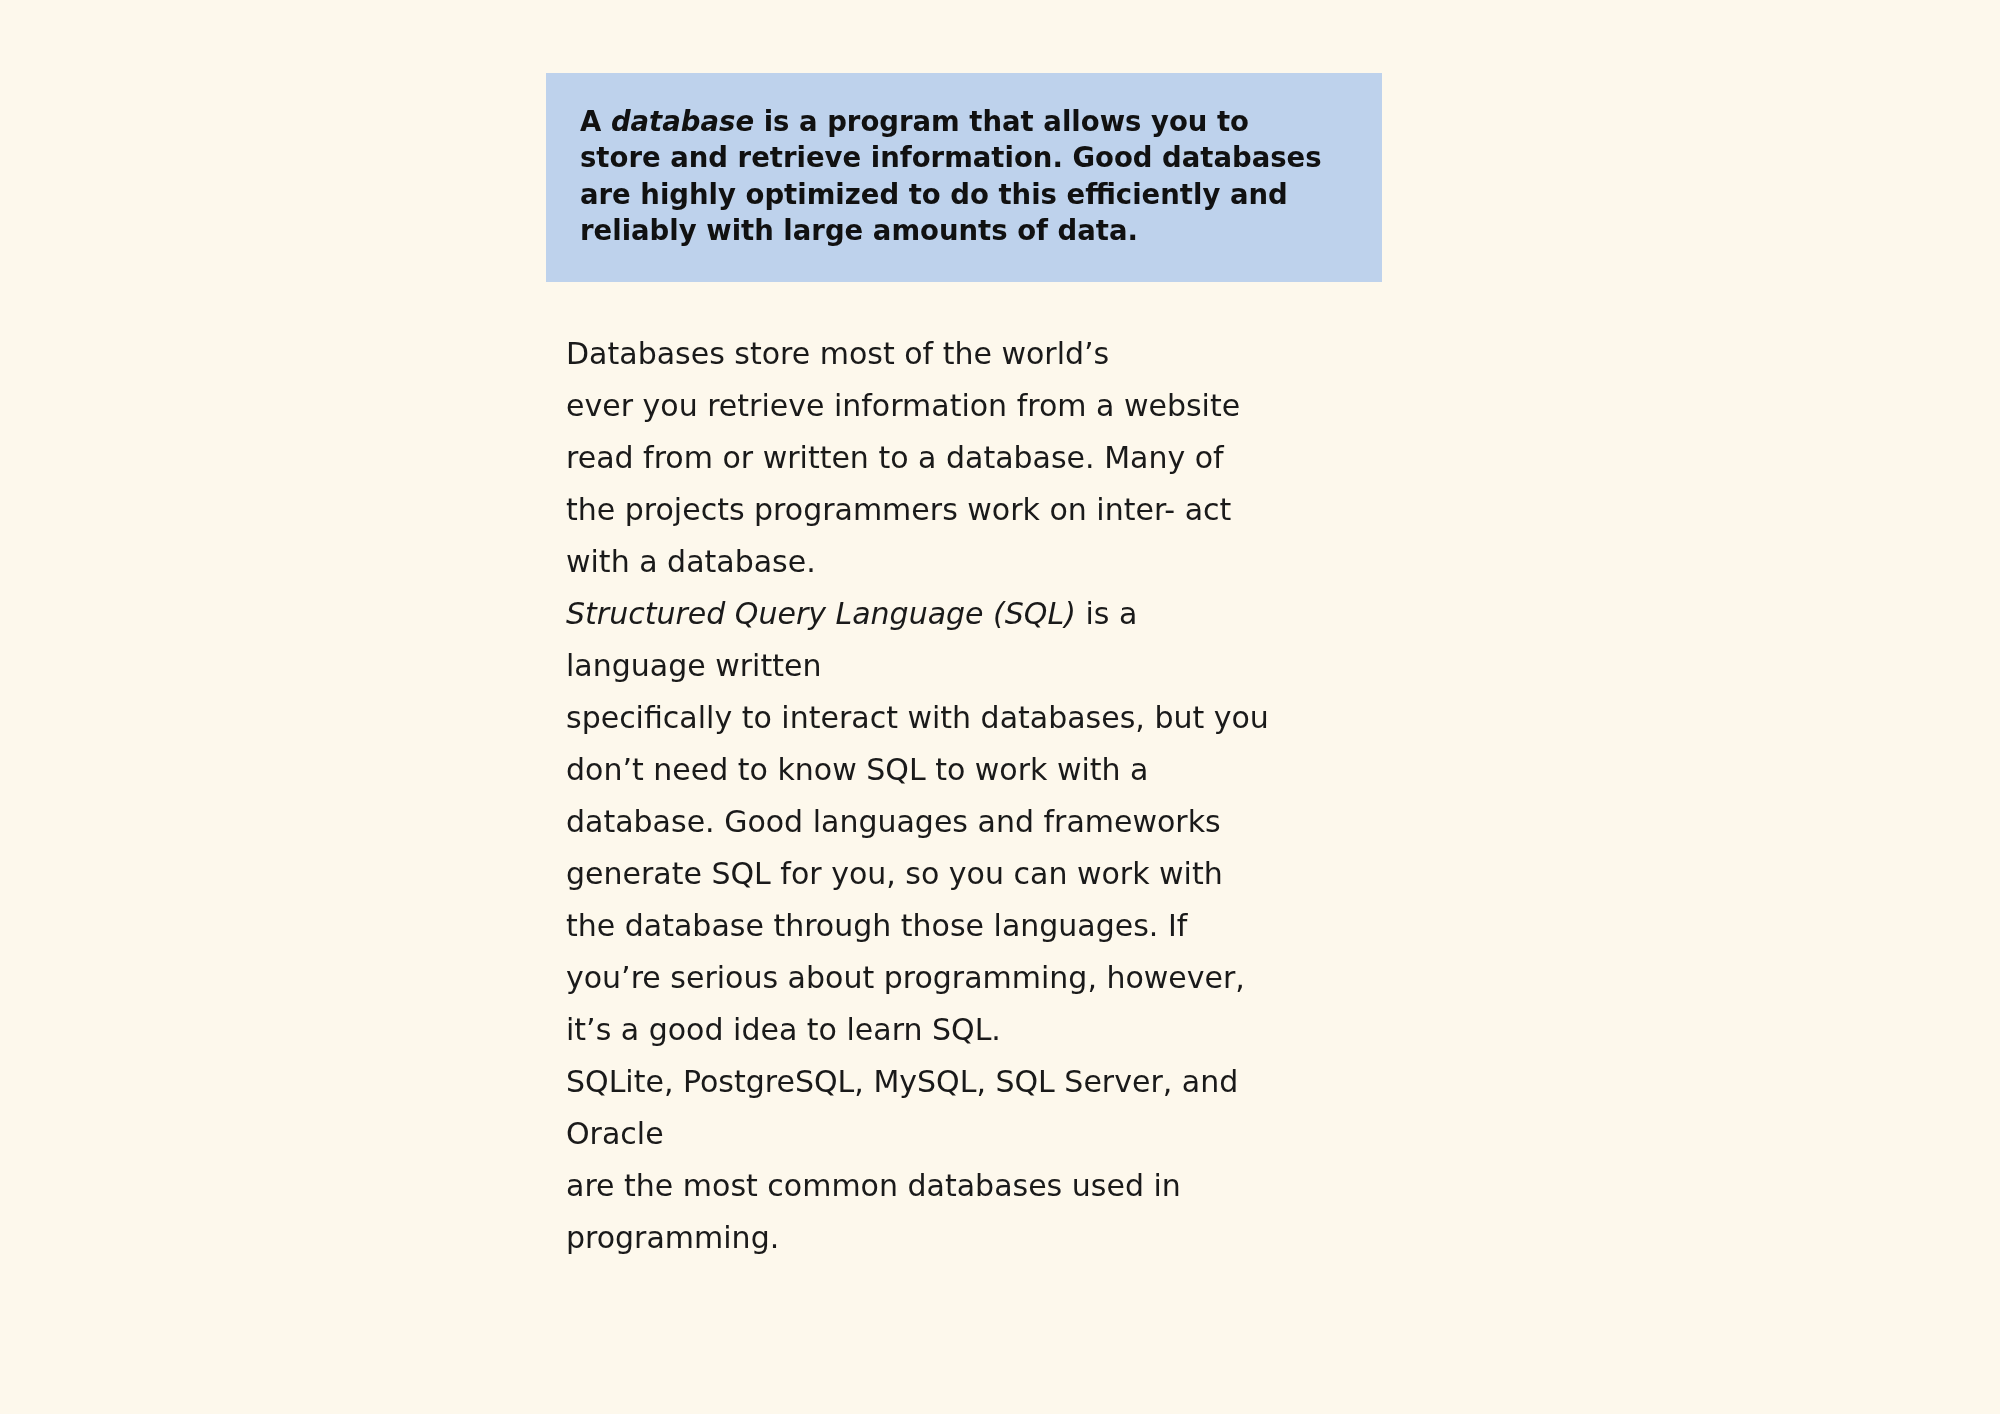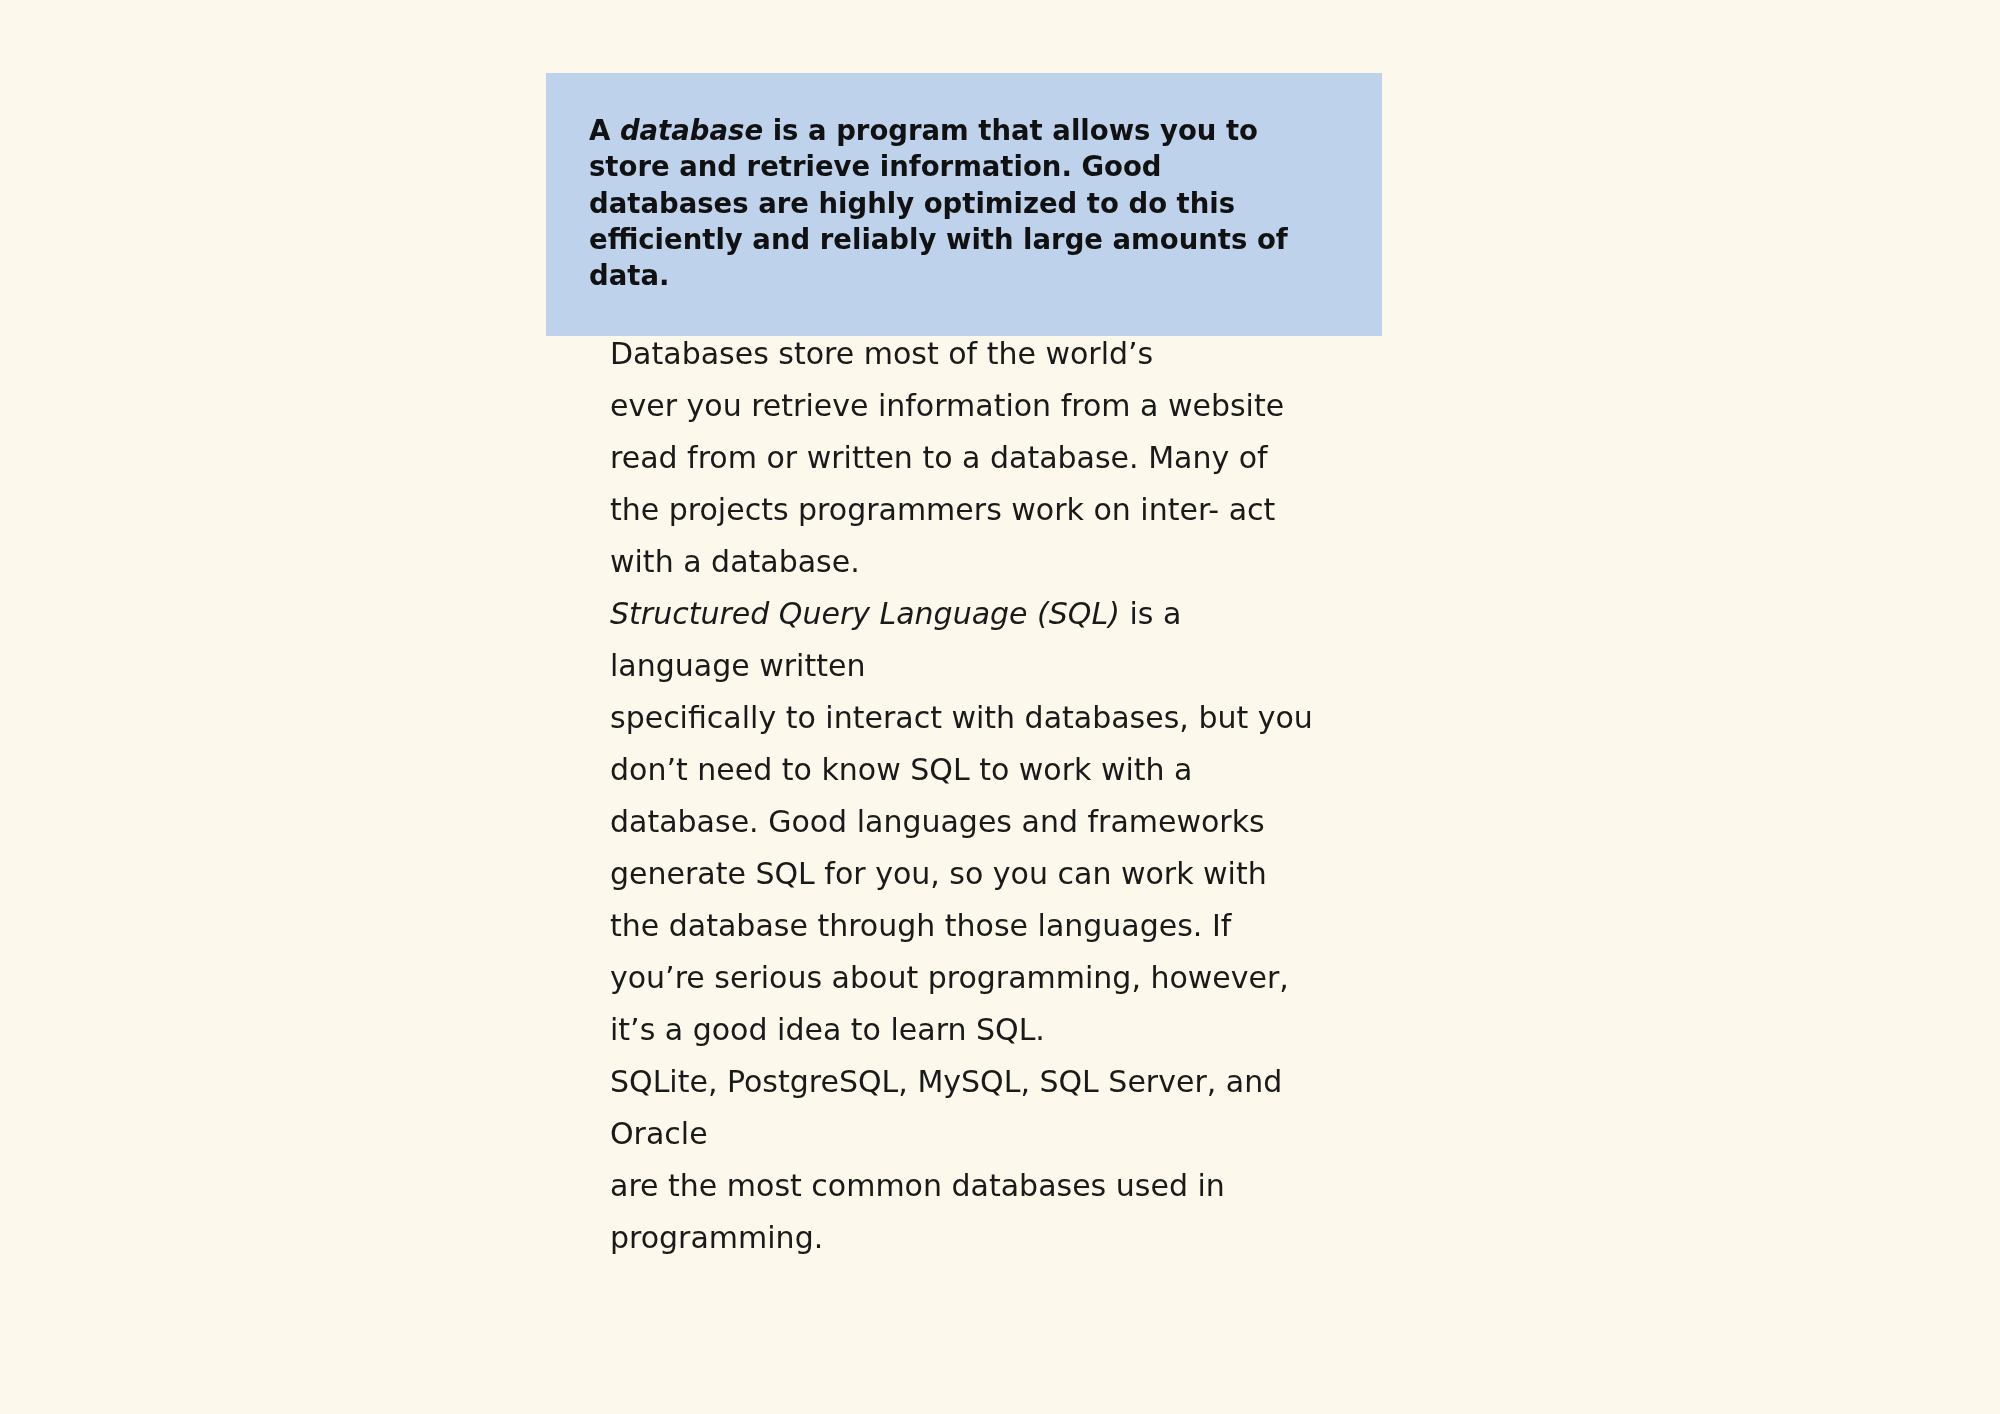--- a/index.html
+++ b/index.html
@@ -31,21 +31,21 @@
     box-sizing: border-box;
     padding: 26px 44px 30px 30px;
   }
 
   .callout-text {
     font-family: "DejaVu Sans", sans-serif;
     font-size: 27.5px;
     font-weight: 700;
     line-height: 1.32;
     color: #111111;
-    margin: 13px;
+    margin: 4px;
   }
 
   .callout-text em {
     font-style: italic;
     font-weight: 700;
   }
 
   
   .body-copy {
     position: absolute;
@@ -53,21 +53,20 @@
     top: 328px;
     width: 820px;
   }
 
   .body-line {
     font-family: "DejaVu Sans", sans-serif;
     font-size: 30px;
     line-height: 52px;
     color: #1a1a1a;
     white-space: nowrap;
-    margin-left: 44px;
   }
 
   .body-line em {
     font-style: italic;
   }
 </style>
 </head>
 <body>
 
 <div class="page">

